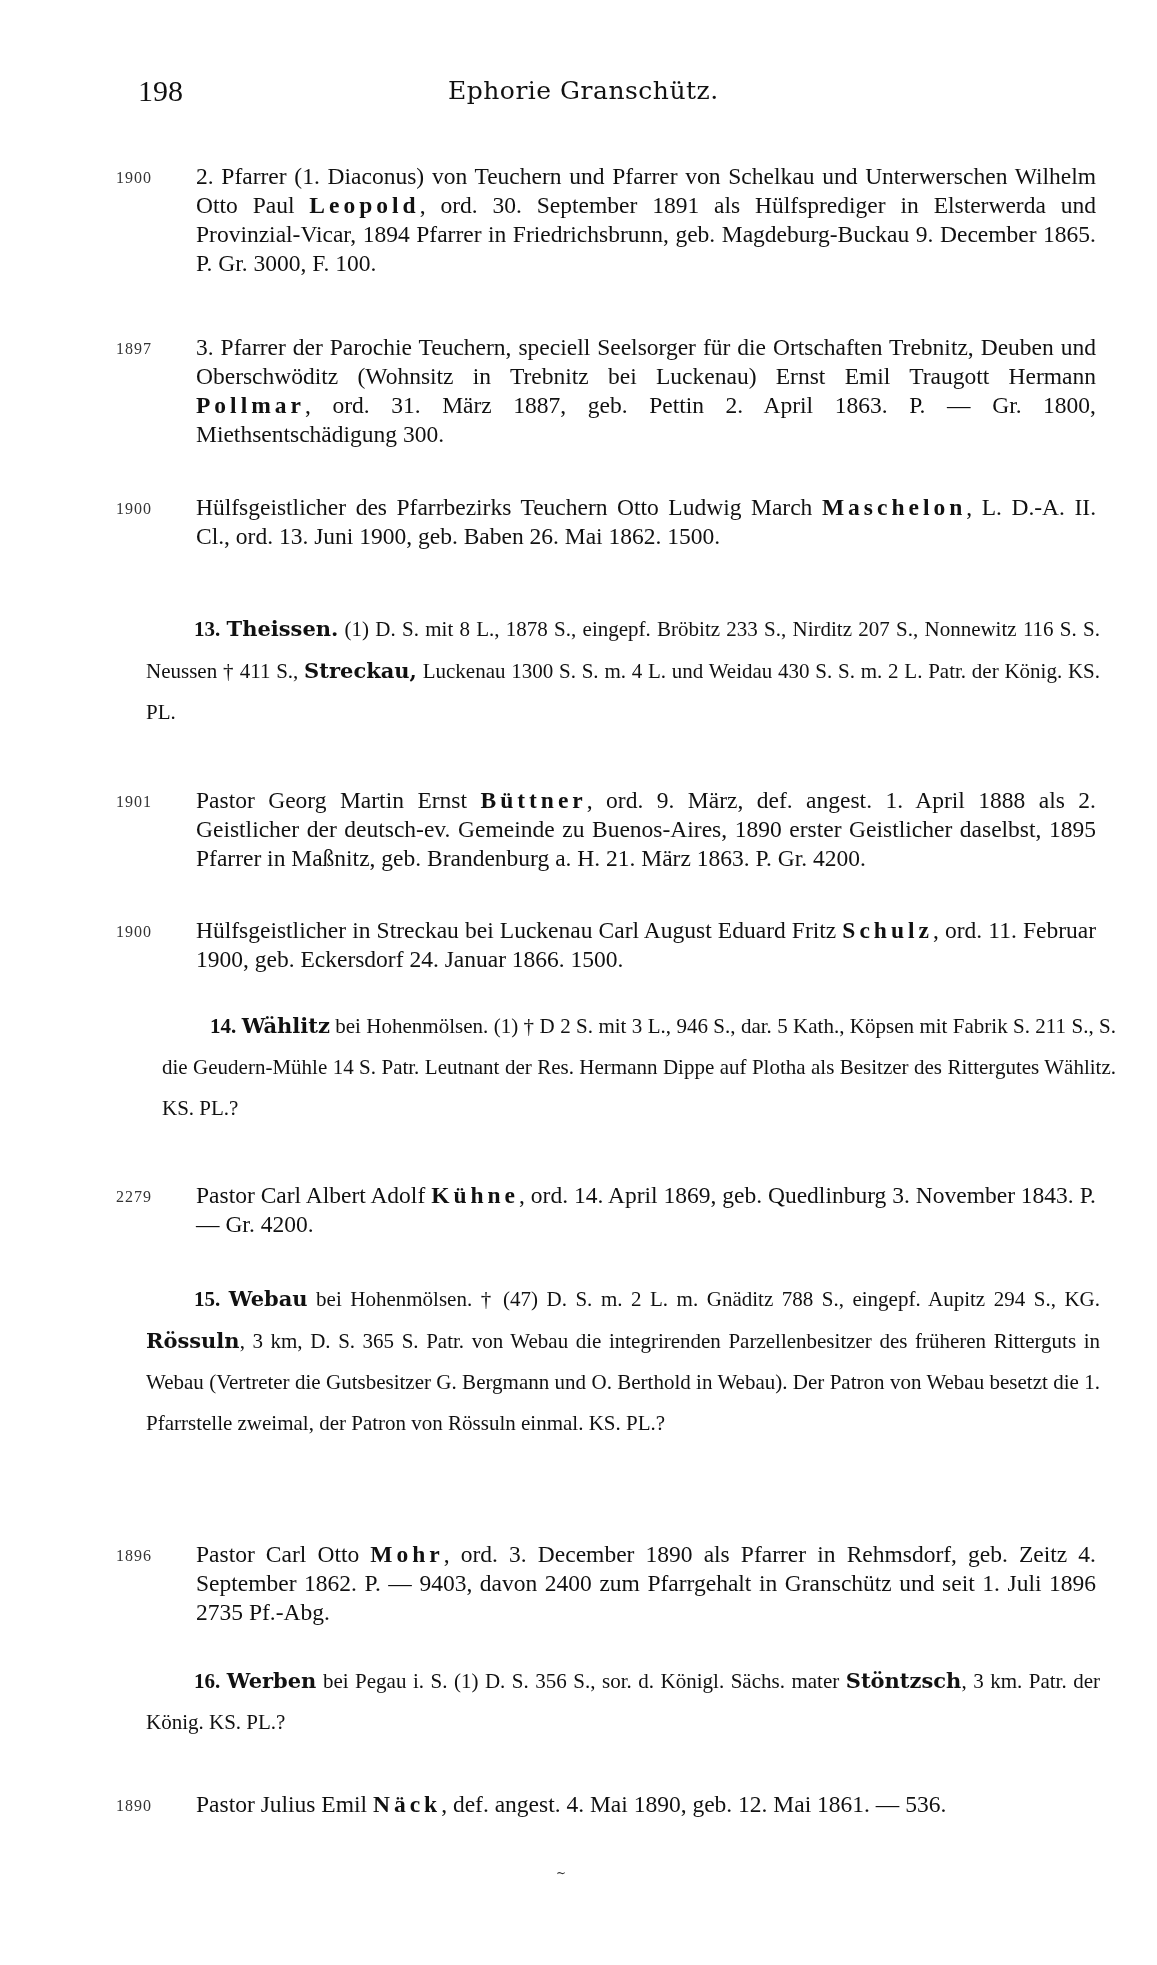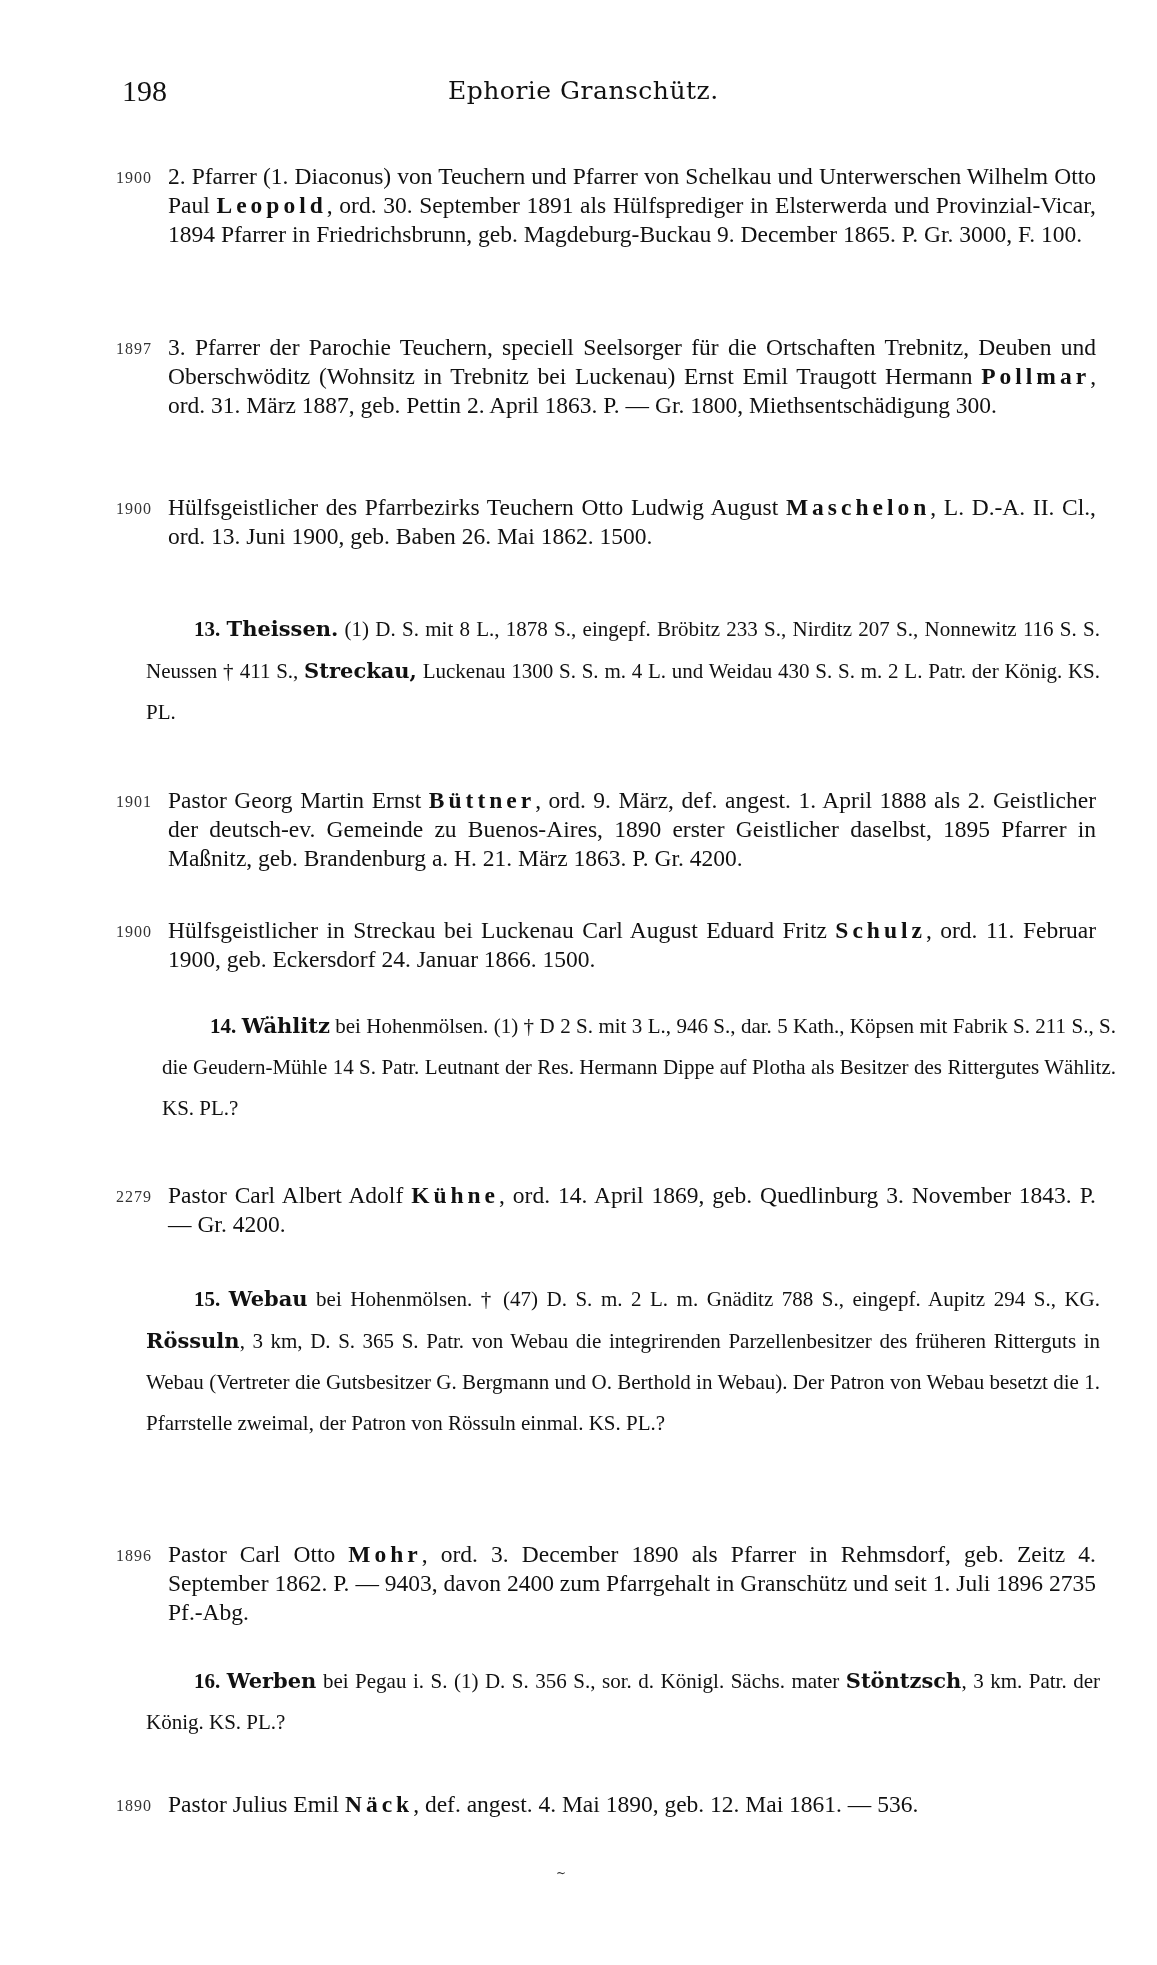--- a/index.html
+++ b/index.html
@@ -2,33 +2,33 @@
 <html><head>
 <meta charset="utf-8">
 <style>
   html, body { margin: 0; padding: 0; background: #ffffff; }
   body {
     width: 1157px; height: 1965px; position: relative; overflow: hidden;
     font-family: "DejaVu Serif", "Liberation Serif", serif;
     color: #111;
   }
   .page-header { position: absolute; top: 74px; left: 120px; width: 1000px; height: 40px; }
-  .page-number { position: absolute; left: 2px; top: 0; font-size: 30px; font-family: "Liberation Serif", serif; }
+  .page-number { position: absolute; left: 18px; top: 0; font-size: 30px; font-family: "Liberation Serif", serif; }
   .running-title { position: absolute; left: 328px; top: 2px; font-size: 25px; font-family: "DejaVu Serif", serif; letter-spacing: 0.5px; }
 
   .entry {
     position: absolute; left: 116px; width: 980px;
     font-family: "Liberation Serif", serif; font-size: 23.5px; line-height: 29px;
     text-align: justify; text-align-last: left;
   }
   .entry .year {
     position: absolute; left: 0; top: 1px; width: 70px;
     font-size: 16px; color: #333; letter-spacing: 1px;
   }
-  .entry .body { margin-left: 52px; font-family: Liberation Serif, serif; }
+  .entry .body { margin-left: 80px; font-family: Liberation Serif, serif; }
   .entry .name-spaced { letter-spacing: 4px; font-weight: bold; }
 
   .section {
     position: absolute; left: 146px; width: 954px;
     font-family: "Liberation Serif", serif; font-size: 21px; line-height: 41px;
     text-align: justify; text-align-last: left;
   }
   .section .indent { display: inline-block; width: 48px; }
   .section .num { font-weight: bold; }
   .section .place { font-weight: bold; font-family: "DejaVu Serif", serif; }
@@ -49,21 +49,21 @@
   <div class="body"><span>2. Pfarrer (1. Diaconus) von Teuchern und Pfarrer von Schelkau und Unterwerschen Wilhelm Otto Paul </span><span class="name-spaced">Leopold</span><span>, ord. 30. September 1891 als Hülfsprediger in Elsterwerda und Provinzial-Vicar, 1894 Pfarrer in Friedrichsbrunn, geb. Magdeburg-Buckau 9. December 1865. P. Gr. 3000, F. 100.</span></div>
 </div>
 
 <div class="entry" style="top:333px;">
   <span class="year">1897</span>
   <div class="body"><span>3. Pfarrer der Parochie Teuchern, speciell Seelsorger für die Ortschaften Trebnitz, Deuben und Oberschwöditz (Wohnsitz in Trebnitz bei Luckenau) Ernst Emil Traugott Hermann </span><span class="name-spaced">Pollmar</span><span>, ord. 31. März 1887, geb. Pettin 2. April 1863. P. — Gr. 1800, Miethsentschädigung 300.</span></div>
 </div>
 
 <div class="entry" style="top:493px;">
   <span class="year">1900</span>
-  <div class="body"><span>Hülfsgeistlicher des Pfarrbezirks Teuchern Otto Ludwig August </span><span class="name-spaced">Maschelon</span><span>, L. D.-A. II. Cl., ord. 13. Juni 1900, geb. Baben 26. Mai 1862. 1500.</span></div>
+  <div class="body"><span>Hülfsgeistlicher des Pfarrbezirks Teuchern Otto Ludwig March </span><span class="name-spaced">Maschelon</span><span>, L. D.-A. II. Cl., ord. 13. Juni 1900, geb. Baben 26. Mai 1862. 1500.</span></div>
 </div>
 
 <div class="section" style="top:608px;">
   <span class="indent"></span><span class="num">13.</span>
   <span class="place">Theissen.</span><span> (1) D. S. mit 8 L., 1878 S., eingepf. Bröbitz 233 S., Nirditz 207 S., Nonnewitz 116 S. S. Neussen † 411 S., </span><span class="bold">Streckau,</span><span> Luckenau 1300 S. S. m. 4 L. und Weidau 430 S. S. m. 2 L. Patr. der König. KS. PL.</span>
 </div>
 
 <div class="entry" style="top:786px;">
   <span class="year">1901</span>
   <div class="body"><span>Pastor Georg Martin Ernst </span><span class="name-spaced">Büttner</span><span>, ord. 9. März, def. angest. 1. April 1888 als 2. Geistlicher der deutsch-ev. Gemeinde zu Buenos-Aires, 1890 erster Geistlicher daselbst, 1895 Pfarrer in Maßnitz, geb. Brandenburg a. H. 21. März 1863. P. Gr. 4200.</span></div>

